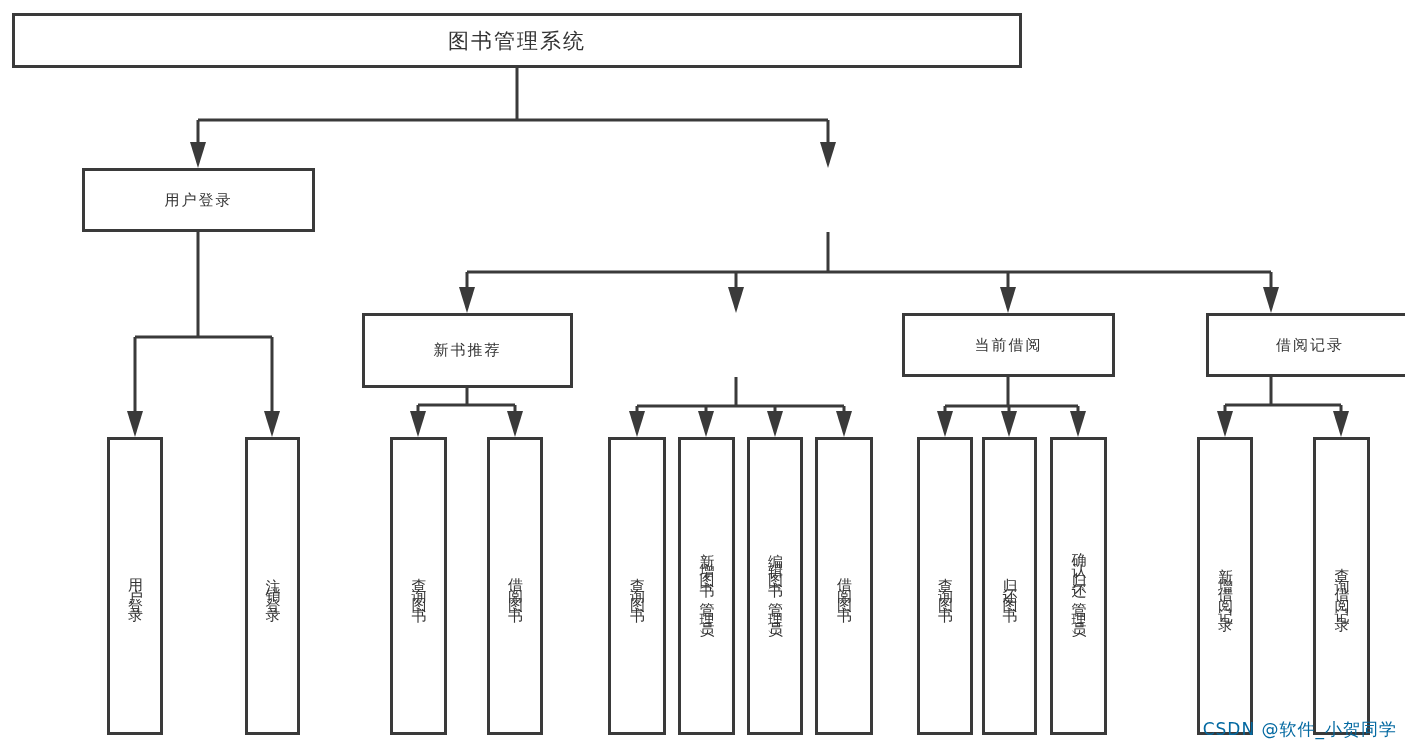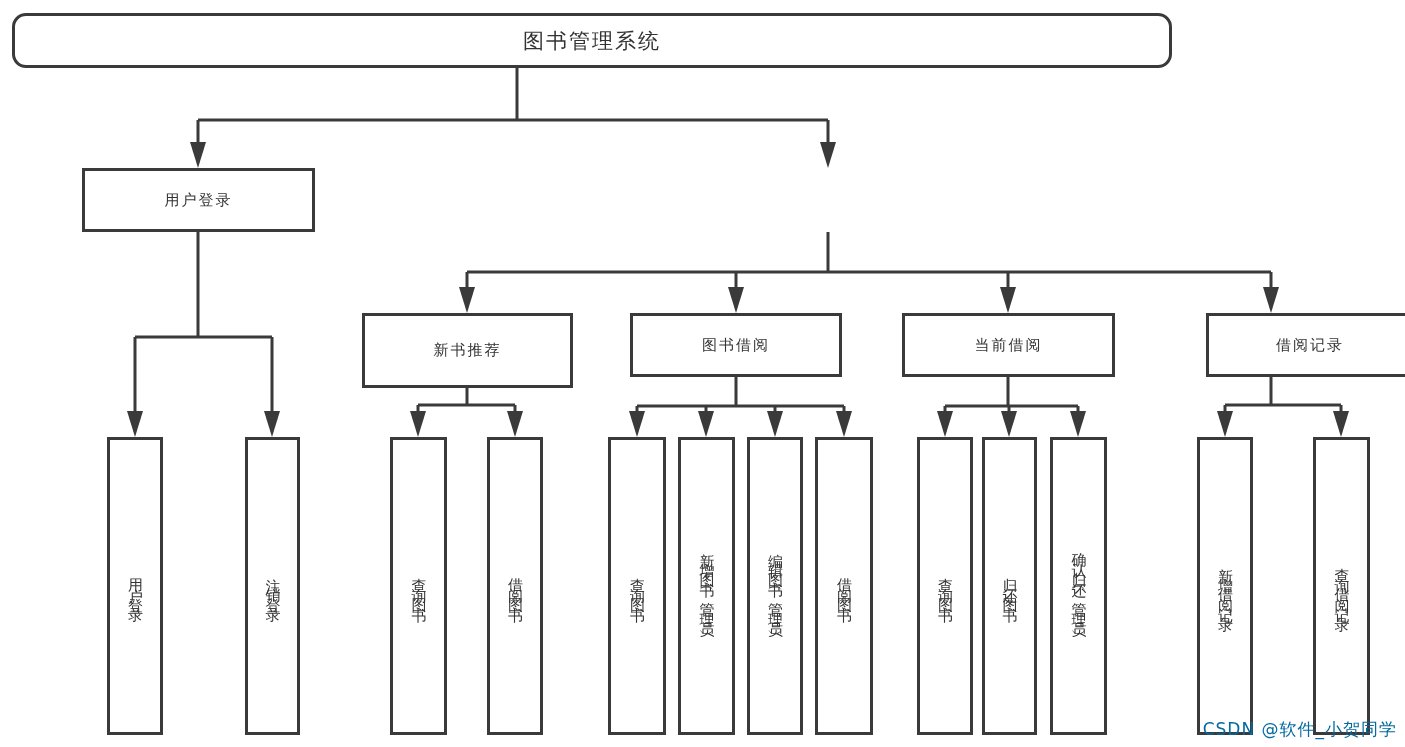--- a/index.html
+++ b/index.html
@@ -32,21 +32,21 @@
     letter-spacing: 2px;
     white-space: nowrap;
   }
   .node.v .lbl {
     writing-mode: vertical-rl;
     text-orientation: mixed;
     white-space: normal;
     letter-spacing: 10px;
     line-height: 1;
   }
-  .n-root   { left: 12px;   top: 13px;  width: 1160px; height: 55px; border-radius: 14px; }
+  .n-root   { left: 12px;   top: 13px;  width: 1010px; height: 55px; }
   .n-root .lbl { font-size: 21px; }
   .n-ulogin { left: 82px;   top: 168px; width: 233px;  height: 64px; }
   .n-bmgmt  { left: 712px;  top: 168px; width: 233px;  height: 64px; }
   .n-newrec { left: 362px;  top: 313px; width: 211px;  height: 75px; }
   .n-borrow { left: 630px;  top: 313px; width: 212px;  height: 64px; }
   .n-current{ left: 902px;  top: 313px; width: 213px;  height: 64px; text-align: right; }
   .n-record { left: 1167px; top: 313px; width: 208px;  height: 64px; margin-left: 39px; }
   .leaf { top: 437px; height: 298px; }
   .n-l-ulogin   { left: 107px;  width: 56px; }
   .n-l-logout   { left: 245px;  width: 55px; }
@@ -111,23 +111,20 @@
     <span class="lbl">图书管理系统</span>
   </div>
 
   <div class="node n-ulogin">
     <span class="lbl">用户登录</span>
   </div>
 
   <div class="node n-newrec">
     <span class="lbl">新书推荐</span>
   </div>
-  <div class="node n-borrow">
-    <span class="lbl">图书借阅</span>
-  </div>
   <div class="node n-current">
     <span class="lbl">当前借阅</span>
   </div>
   <div class="node n-record">
     <span class="lbl">借阅记录</span>
   </div>
 
   <div class="node v leaf n-l-ulogin">
     <span class="lbl">用户登录</span>
   </div>

